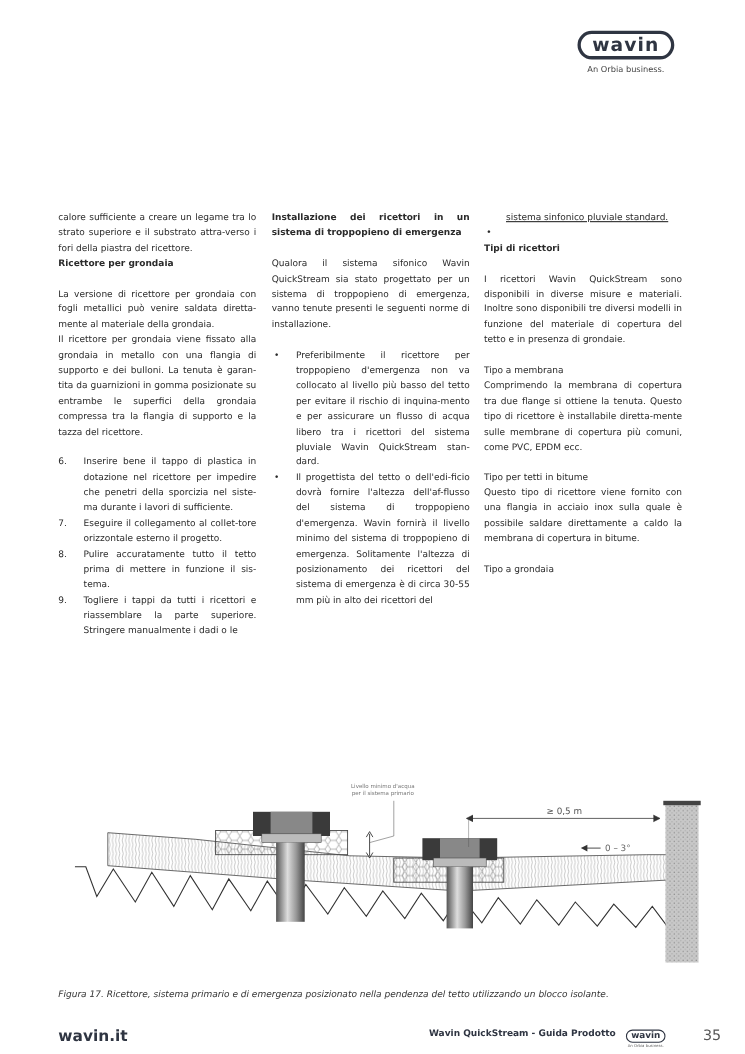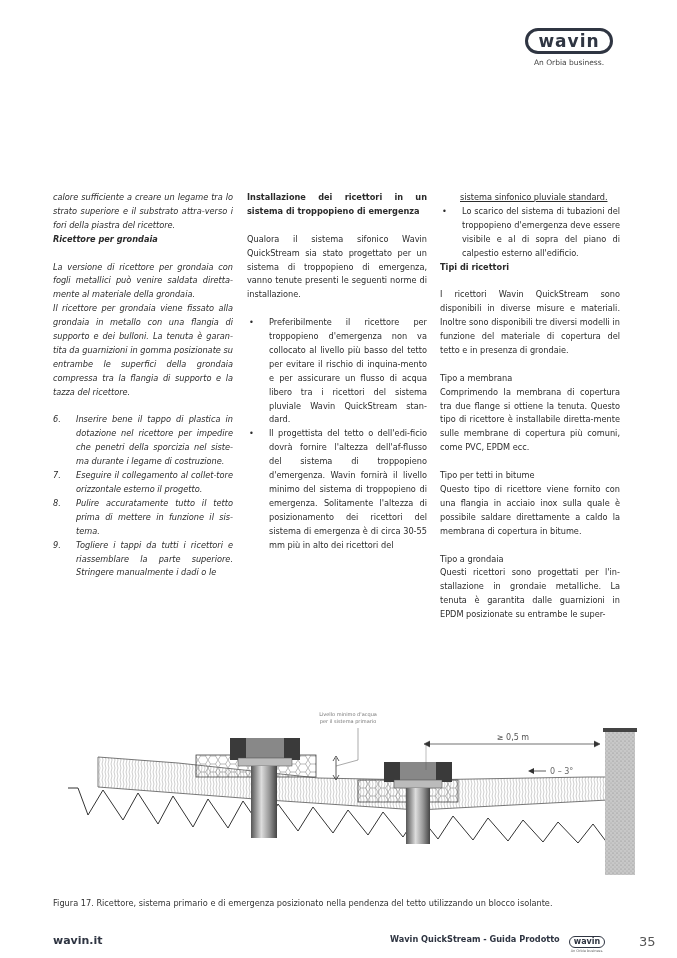--- a/index.html
+++ b/index.html
@@ -6,37 +6,37 @@
   body { width: 677px; height: 958px; position: relative; overflow: hidden;
          font-family: "DejaVu Sans", sans-serif; color: #2b2b2b; }
   .logo-top { position: absolute; left: 520px; top: 28px; width: 98px; text-align: center; }
   .logo-pill { display: inline-block; border: 3px solid #2f3542; border-radius: 14px;
                padding: 0 10px; height: 20px; line-height: 20px; font-weight: bold;
                font-size: 17px; letter-spacing: 1px; color: #2f3542;
                font-family: "DejaVu Sans", sans-serif; }
   .logo-tag { font-size: 7.5px; color: #444; margin-top: 4px; }
 
   .col { position: absolute; top: 191px; width: 180px; font-size: 8.2px; line-height: 13.9px; }
-  .col1 { left: 53px; font-style: italic; }
+  .col1 { left: 53px; }
   .col2 { left: 247px; }
   .col3 { left: 440px; }
   .col p { margin: 0; text-align: justify; }
   .col .h { font-weight: bold; }
   .col .gap { height: 13.9px; }
   .item { display: flex; }
   .item .mk { width: 23px; flex: none; }
   .item .tx { flex: 1; text-align: justify; }
   .bul .mk { width: 20px; padding-left: 2px; }
   .indent { padding-left: 23px; text-align: justify; }
   .indent2 { padding-left: 20px; text-align: justify; text-decoration: underline; }
 
   .figure { position: absolute; left: 68px; top: 700px; width: 585px; height: 185px; }
-  .caption { position: absolute; left: 53px; top: 898px; font-size: 8.2px; color: #333; }
+  .caption { position: absolute; left: 53px; top: 898px; font-size: 8.2px; font-style: italic; color: #333; }
 
-  .footer-left { position: absolute; left: 53px; top: 934px; font-size: 11px; font-weight: bold; color: #2f3542; }
+  .footer-left { position: absolute; left: 53px; top: 934px; font-size: 14px; font-weight: bold; color: #2f3542; }
   .footer-title { position: absolute; left: 390px; top: 934px; font-size: 8.2px; font-weight: bold; color: #2f3542; }
   .footer-logo { position: absolute; left: 566px; top: 929px; width: 42px; text-align: center; }
   .footer-logo .pill { display: inline-block; border: 1.5px solid #2f3542; border-radius: 7px;
                        padding: 0 4px; font-size: 8px; font-weight: bold; line-height: 10px; color: #2f3542; }
   .footer-logo .tag { font-size: 3.5px; color: #666; margin-top: 1px; }
   .page-num { position: absolute; left: 639px; top: 934px; font-size: 13px; color: #555; }
 </style>
 </head>
 <body>
 
@@ -47,21 +47,21 @@
 
 <div class="col col1">
   <p>calore sufficiente a creare un legame tra lo strato superiore e il substrato attra-verso i fori della piastra del ricettore.</p>
   <p class="h">Ricettore per grondaia</p>
   <div class="gap"></div>
   <p>La versione di ricettore per grondaia con fogli metallici può venire saldata diretta-mente al materiale della grondaia.</p>
   <p>Il ricettore per grondaia viene fissato alla grondaia in metallo con una flangia di supporto e dei bulloni. La tenuta è garan-tita da guarnizioni in gomma posizionate su entrambe le superfici della grondaia compressa tra la flangia di supporto e la tazza del ricettore.</p>
   <div class="gap"></div>
   <div class="item">
     <span class="mk">6.</span>
-    <span class="tx">Inserire bene il tappo di plastica in dotazione nel ricettore per impedire che penetri della sporcizia nel siste-ma durante i legame di costruzione.</span>
+    <span class="tx">Inserire bene il tappo di plastica in dotazione nel ricettore per impedire che penetri della sporcizia nel siste-ma durante i lavori di sufficiente.</span>
   </div>
   <div class="item">
     <span class="mk">7.</span>
     <span class="tx">Eseguire il collegamento al collet-tore orizzontale esterno il progetto.</span>
   </div>
   <div class="item">
     <span class="mk">8.</span>
     <span class="tx">Pulire accuratamente tutto il tetto prima di mettere in funzione il sis-tema.</span>
   </div>
   <div class="item">
@@ -82,34 +82,32 @@
   <div class="item bul">
     <span class="mk">•</span>
     <span class="tx">Il progettista del tetto o dell'edi-ficio dovrà fornire l'altezza dell'af-flusso del sistema di troppopieno d'emergenza. Wavin fornirà il livello minimo del sistema di troppopieno di emergenza. Solitamente l'altezza di posizionamento dei ricettori del sistema di emergenza è di circa 30-55 mm più in alto dei ricettori del</span>
   </div>
 </div>
 
 <div class="col col3">
   <p class="indent2">sistema sinfonico pluviale standard.</p>
   <div class="item bul">
     <span class="mk">•</span>
-    <span class="tx">Lo scarico del sistema di tubazioni del troppopieno d'emergenza deve essere visibile e al di sopra  del piano di calpestio esterno all'edificio.</span>
   </div>
   <p class="h">Tipi di ricettori</p>
   <div class="gap"></div>
   <p>I ricettori Wavin QuickStream sono disponibili in diverse misure e materiali. Inoltre sono disponibili tre diversi modelli in funzione del materiale di copertura del tetto e in presenza di grondaie.</p>
   <div class="gap"></div>
   <p>Tipo a membrana</p>
   <p>Comprimendo la membrana di copertura tra due flange si ottiene la tenuta. Questo tipo di ricettore è installabile diretta-mente sulle membrane di copertura più comuni, come PVC, EPDM ecc.</p>
   <div class="gap"></div>
   <p>Tipo per tetti in bitume</p>
   <p>Questo tipo di ricettore viene fornito con una flangia in acciaio inox sulla quale è possibile saldare direttamente a caldo la membrana di copertura in bitume.</p>
   <div class="gap"></div>
   <p>Tipo a grondaia</p>
-  <p>Questi ricettori sono progettati per l'in-stallazione in grondaie metalliche. La tenuta è garantita dalle guarnizioni in EPDM posizionate su entrambe le super-</p>
 </div>
 
 <div class="figure">
   <svg width="585" height="185" viewBox="0 0 585 185" xmlns="http://www.w3.org/2000/svg">
     <defs>
       <pattern id="fib" width="6" height="8" patternUnits="userSpaceOnUse">
         <path d="M1 0 Q3 4 1 8 M4 0 Q6 4 4 8" stroke="#9a9a9a" stroke-width="0.5" fill="none"></path>
       </pattern>
       <pattern id="hex" width="10" height="8" patternUnits="userSpaceOnUse">
         <path d="M0 4 L2.5 0 L7.5 0 L10 4 L7.5 8 L2.5 8 Z" stroke="#777" stroke-width="0.5" fill="none"></path>

